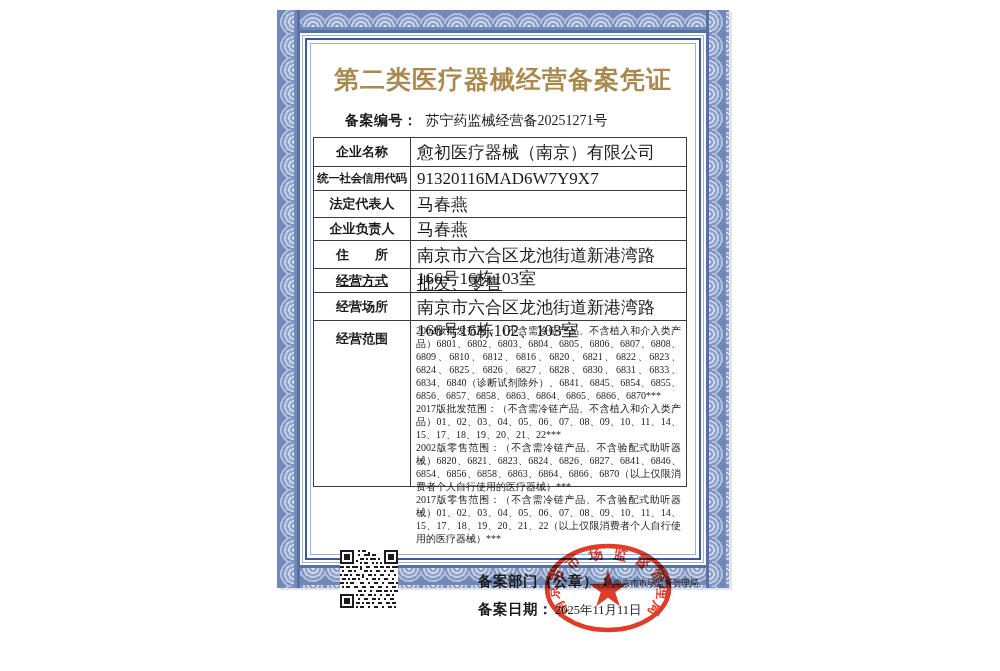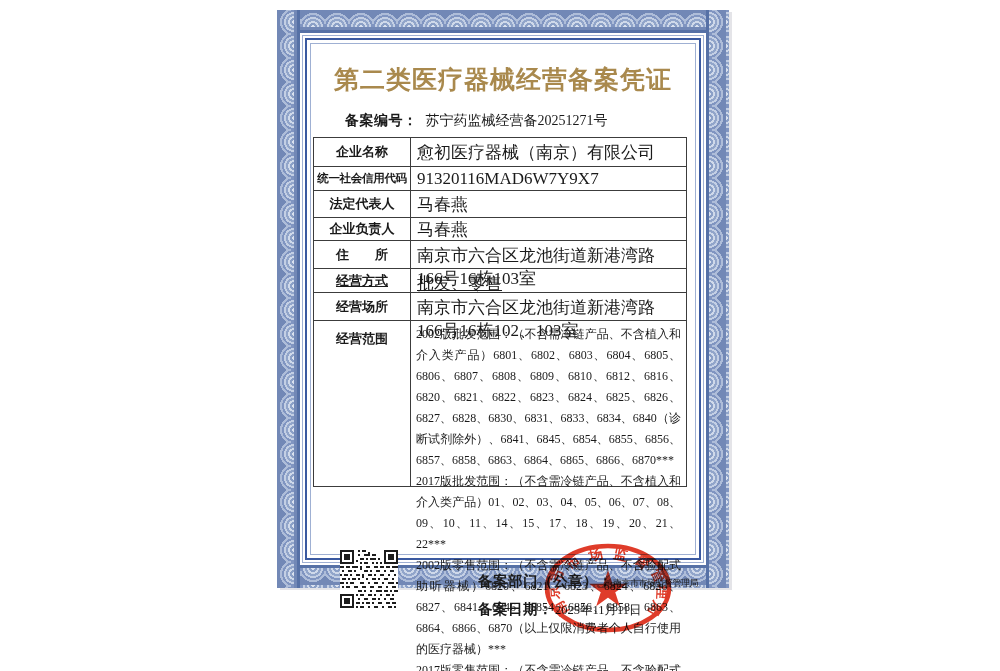--- a/index.html
+++ b/index.html
@@ -39,21 +39,21 @@
            display:flex;align-items:center;justify-content:center;
            font-weight:bold;font-size:13px;text-align:center;}
   .t-value{flex:1;box-sizing:border-box;padding:0 6px;font-size:17px;display:flex;align-items:center;}
   .r0{height:29px;} .r1{height:24px;} .r2{height:27px;} .r3{height:23px;justify-content:space-between;}
   .r4{height:28px;} .r5{height:24px;text-decoration:underline;} .r6{height:28px;} .r7{height:56px;} .r8{height:165px;}
   .r1 .t-label{font-size:11.5px;letter-spacing:-.3px;}
   .r4 .t-value,.r5 .t-value,.r6 .t-value{align-items:flex-start;padding-top:3px;}
   .r7 .t-label{align-items:flex-start;padding-top:8px;}
   .r7 .t-value{align-items:flex-end;padding-bottom:11px;}
   .r8 .t-label{align-items:flex-start;padding-top:9px;}
-  .r8 .t-value{display:block;padding:3px 5px;font-size:12px;line-height:21px;text-align:justify;}
+  .r8 .t-value{display:block;padding:3px 5px;font-size:10px;line-height:13px;text-align:justify;}
   .scope-line{margin:0 0 0 0;}
 
   .qr{position:absolute;left:63px;top:540px;width:58px;height:58px;}
   .footer-line{position:absolute;left:201px;white-space:nowrap;display:flex;align-items:baseline;}
   .dept-line{top:562px;}
   .date-line{top:590px;}
   .f-label{font-weight:bold;font-size:14.5px;letter-spacing:.5px;}
   .dept-value{font-size:9px;letter-spacing:-.5px;}
   .date-value{font-size:12.5px;margin-left:2px;}
 

